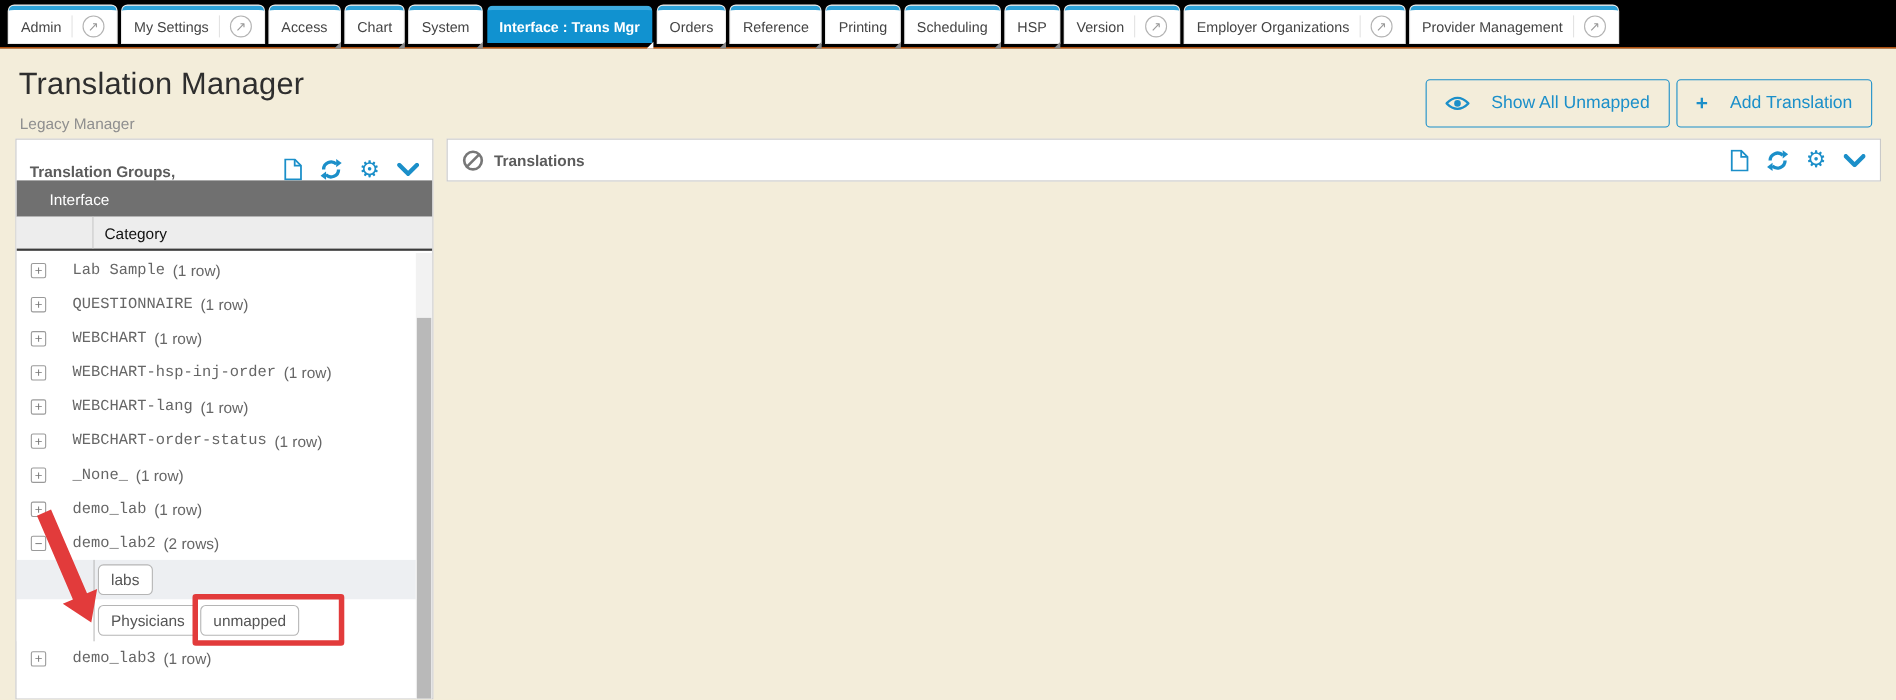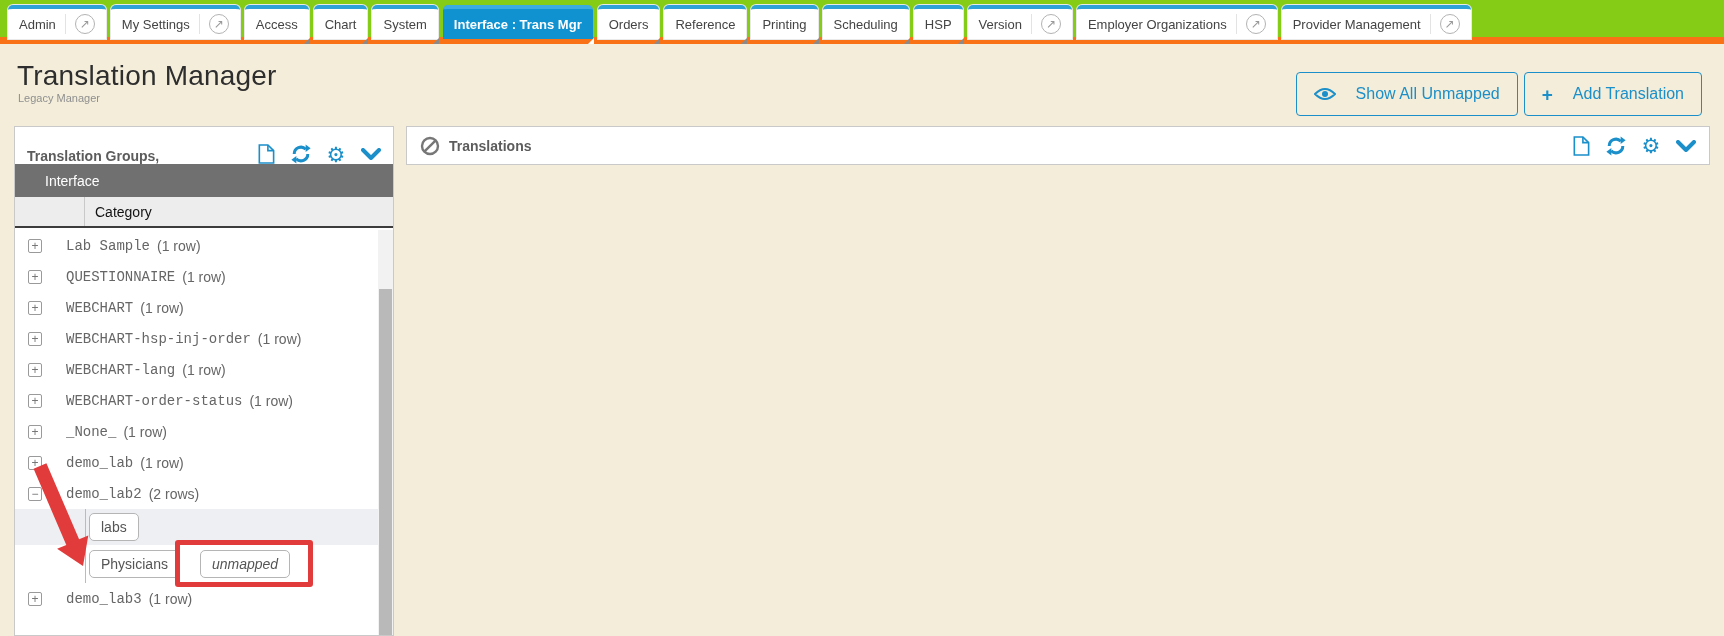--- a/index.html
+++ b/index.html
@@ -1,35 +1,35 @@
 <!DOCTYPE html>
 <html><head>
 <meta charset="utf-8">
 <style>
   * { box-sizing: border-box; margin: 0; padding: 0; }
   html,body { width:1724px; height:636px; overflow:hidden; }
   body { font-family:"Liberation Sans", sans-serif; background:#f3edda; position:relative; }
 
   
-  .tabbar { position:absolute; left:0; top:0; width:1724px; height:44px; background:#84cc16;
-            border-bottom:7px solid #f97316; display:flex; align-items:flex-start; padding:5px 0 0 8px; white-space:nowrap; }
+  .tabbar { position:absolute; left:0; top:0; width:1724px; height:44px; background:#000000;
+            border-bottom:1px solid #f97316; display:flex; align-items:flex-start; padding:5px 0 0 8px; white-space:nowrap; }
   .tab { position:relative; display:flex; align-items:center; height:34px; margin-right:5px;
          background:#fff; border-radius:5px 5px 0 0; border-top:4px solid #2ea2d8;
          box-shadow:0 0 0 1px #e9e9e9; padding:0 11px; color:#444; font-size:13px; cursor:pointer; flex:0 0 auto; }
   .tab.has-caret::after { content:""; position:absolute; right:-1px; bottom:-5px;
          border-left:6px solid transparent; border-bottom:6px solid #8a8a8a; }
   .tab.active { background:#1192d0; border-top-color:#3cabdf; color:#fff; font-weight:bold; box-shadow:none; }
   .tab.active.has-caret::after { border-bottom-color:#fff; }
   .tab-ext { margin-left:9px; padding-left:9px; border-left:1px solid #e3e3e3; display:flex; align-items:center; }
   .tab-ext .circ { width:20px; height:20px; border:1px solid #b3b3b3; border-radius:50%; color:#999;
          display:flex; align-items:center; justify-content:center; font-size:12px; line-height:1; background:#fff; }
 
   
   .page-title { position:absolute; left:17px; top:60px; font-size:28px; color:#2e2e2e; letter-spacing:0.2px; }
-  .page-subtitle { position:absolute; left:18px; top:92px; font-size:11px; color:#8f8f8f; }
+  .page-subtitle { position:absolute; left:18px; top:104px; font-size:14px; color:#8f8f8f; }
 
   .actions { position:absolute; top:72px; right:22px; display:flex; gap:6px; }
   .btn { height:44px; display:flex; align-items:center; gap:20px; padding:0 17px; background:transparent;
          border:1px solid #1b8fc9; border-radius:4px; color:#1b8fc9; font-size:16px; cursor:pointer;
          font-family:"Liberation Sans", sans-serif; }
   .btn .plus { font-weight:bold; font-size:19px; line-height:1; }
 
   
   .panel { background:#fff; border:1px solid #c9c9c9; position:absolute; }
   .left-panel  { left:14px; top:126px; width:380px; height:510px; overflow:hidden; }
@@ -52,21 +52,21 @@
               color:#777; font-size:12px; line-height:12px; text-align:center; cursor:pointer; background:#fff; flex:0 0 auto; }
   .row .lbl { margin-left:24px;font-family:Liberation Mono, monospace; }
   .row .cnt { margin-left:7px; }
   .subrow { position:relative; display:flex; align-items:center; }
   .subrow::before { content:""; position:absolute; left:70px; top:0; bottom:0; width:1px; background:#bbb; }
   .subrow.alt { background:#edeff2; height:36px; }
   .subrow.plain { background:#fff; height:38px; }
   .pill { display:inline-block; padding:5px 11px; border:1px solid #b5b5b5; border-radius:5px;
           background:#fff; color:#555; font-size:14px; cursor:pointer; }
   .pill.first { margin-left:74px; }
-  .pill.second { margin-left:20px;font-style:italic; }
+  .pill.second { margin-left:2px; }
 
   
   .vscroll { position:absolute; top:103px; right:0; bottom:0; width:15px; background:#f2f2f2; }
   .vscroll .thumb { position:absolute; top:59px; left:1px; width:13px; height:348px; background:#b9b9b9; cursor:pointer; }
 
   
   .anno-box { position:absolute; left:160px; top:413px; width:138px; height:47px;
               border:5px solid #e23b3b; border-radius:3px; z-index:6; pointer-events:none; }
   .anno-arrow { position:absolute; left:10px; top:334px; z-index:6; pointer-events:none; }
 

